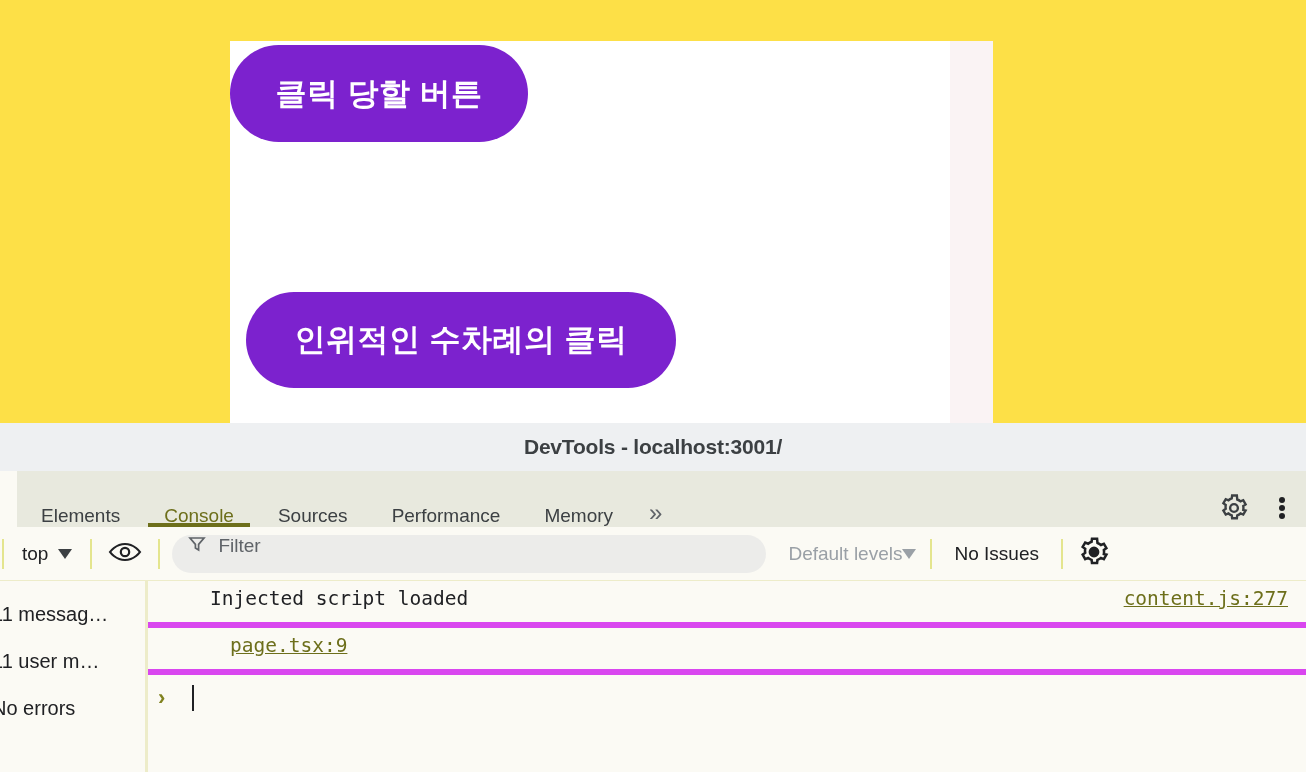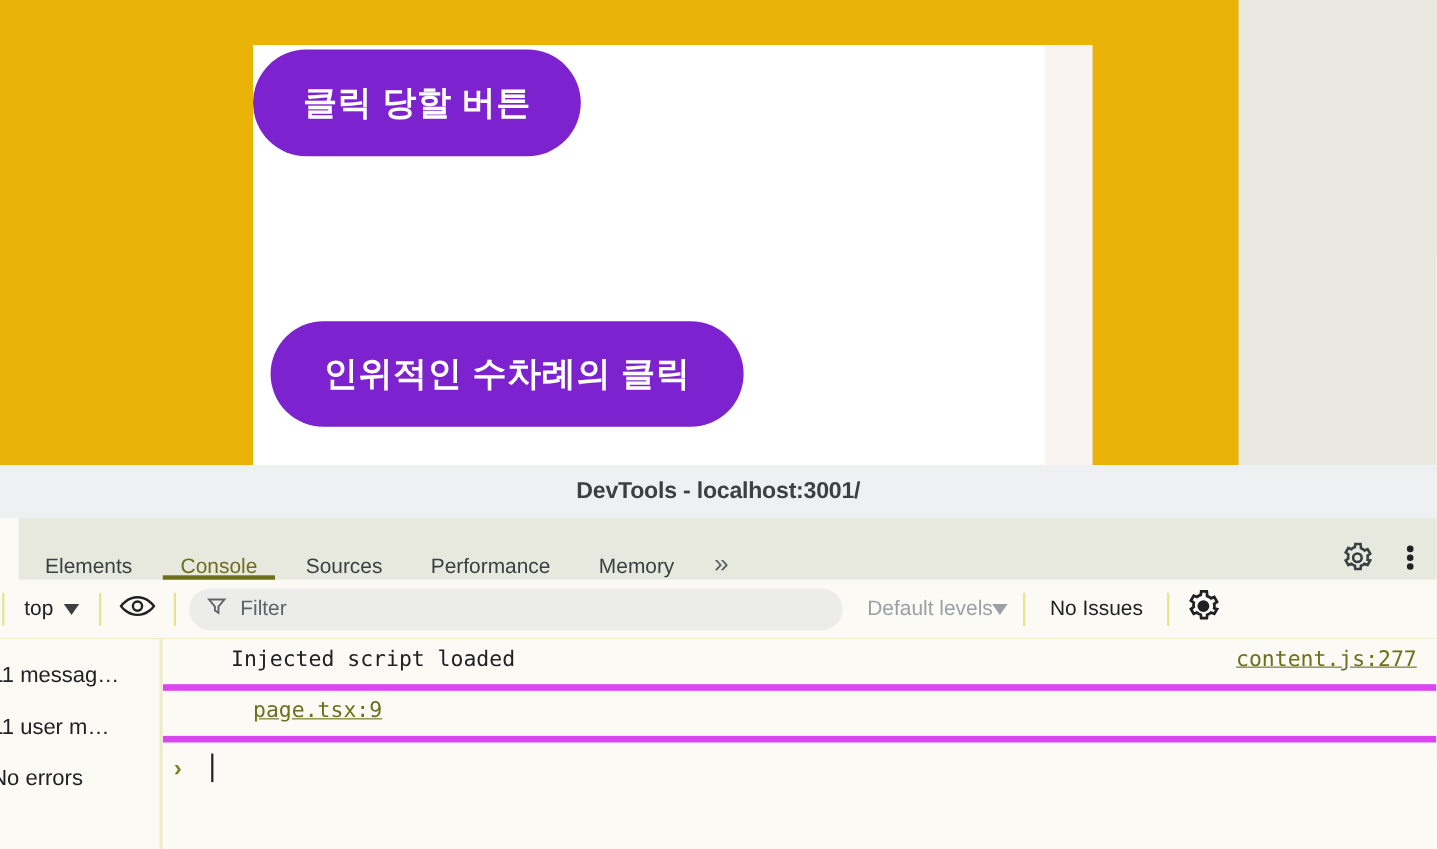--- a/index.html
+++ b/index.html
@@ -15,23 +15,23 @@
     width: 1306px;
     height: 772px;
     background: #e9e9e2;
     overflow: hidden;
   }
 
   
   #page-viewport {
     position: absolute;
     left: 0; top: 0;
-    width: 1126px;
+    width: 1306px;
     height: 423px;
-    background: #eab308;
+    background: #fde047;
     overflow: hidden;
   }
   #page-canvas {
     position: absolute;
     left: 230px;
     top: 41px;
     width: 763px;
     height: 382px;
     background: #ffffff;
   }
@@ -213,21 +213,21 @@
     cursor: pointer;
   }
   #filter-box {
     flex: 0 0 auto;
     width: 594px;
     height: 38px;
     margin: 0 10px;
     background: #ececea;
     border-radius: 20px;
     display: flex;
-    align-items: center;
+    align-items: flex-start;
     padding: 0 16px;
     gap: 12px;
     cursor: text;
   }
   #filter-input-text {
     font-size: 19px;
     color: #5f6368;
   }
   #levels-select {
     display: flex;

